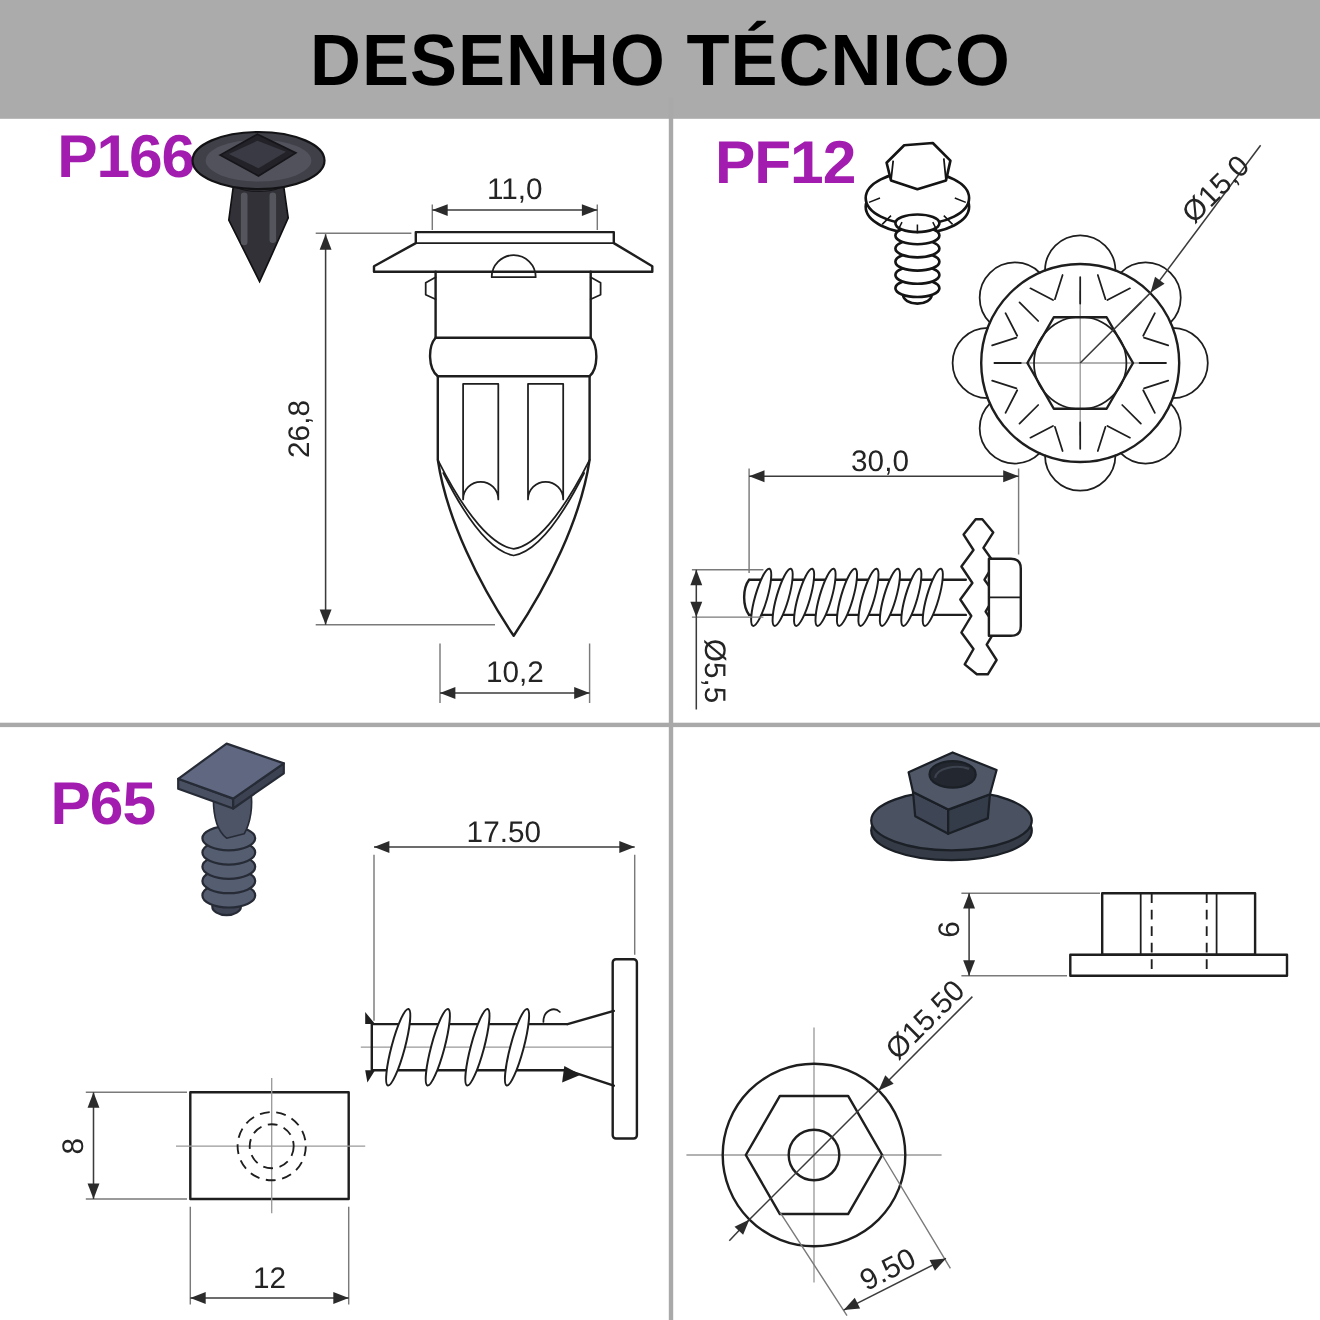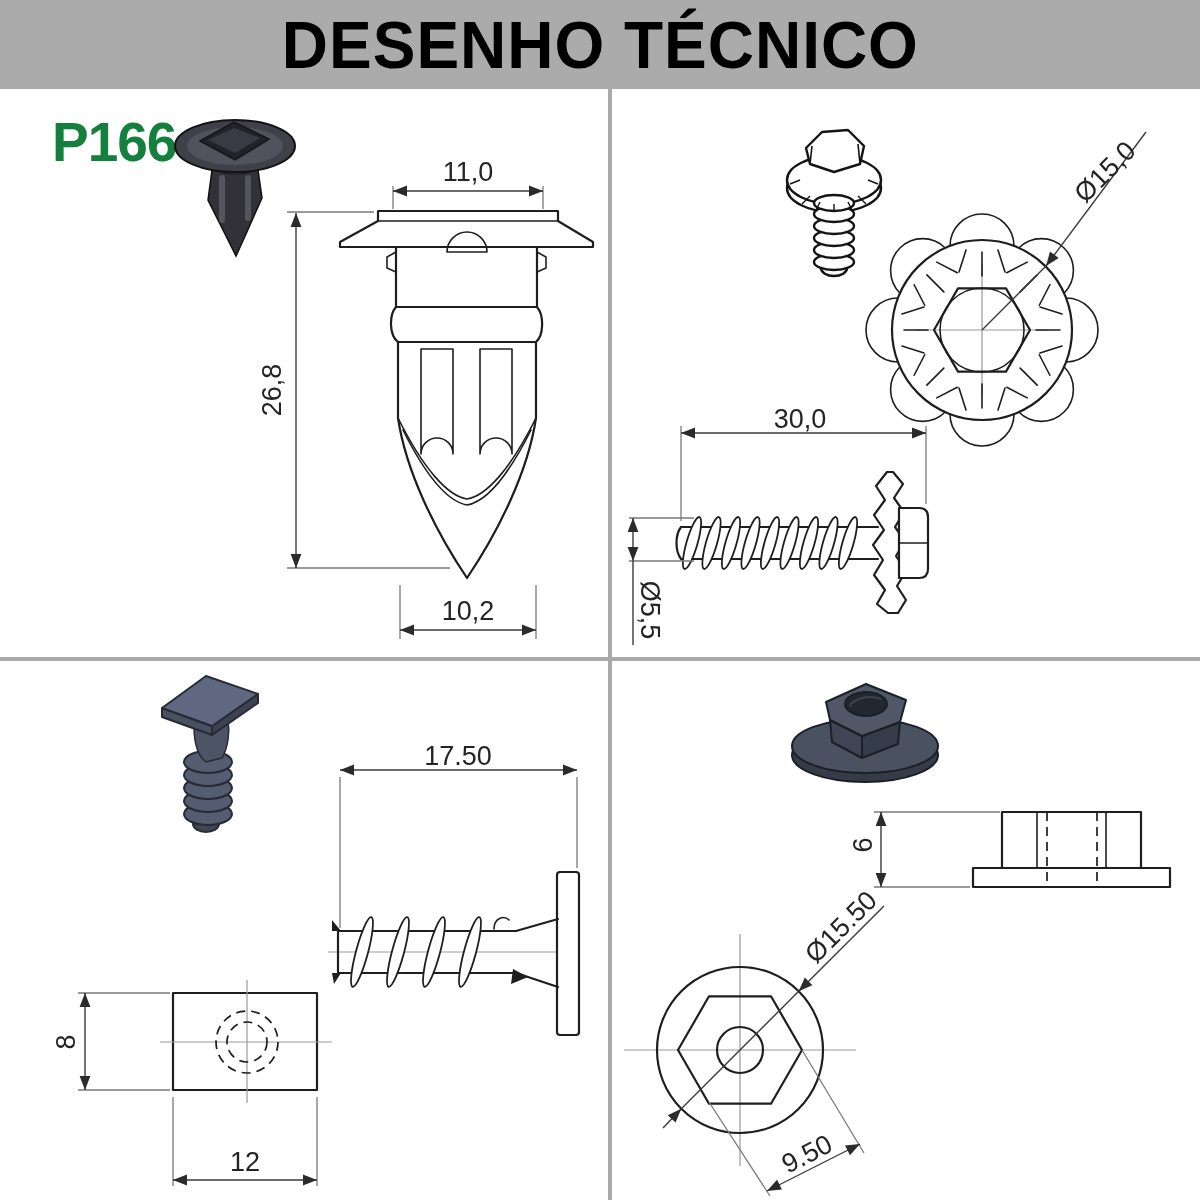--- a/index.html
+++ b/index.html
@@ -1,24 +1,24 @@
 <!DOCTYPE html>
 <html><head>
 <meta charset="utf-8">
 <style>
   html,body{margin:0;padding:0;background:#fff;}
   .page{position:relative;width:1200px;height:1200px;background:#fff;overflow:hidden;
         font-family:"Liberation Sans",sans-serif;}
-  .titlebar{position:absolute;left:0;top:0;width:1200px;height:89px;background:#ababab;
+  .titlebar{position:absolute;left:0;top:0;width:1200px;height:108px;background:#ababab;
             display:flex;align-items:center;justify-content:center;}
   .titlebar h1{margin:0;font-size:66px;font-weight:bold;letter-spacing:1px;color:#000;
                transform:scaleX(.97);white-space:nowrap;}
   .div-v{position:absolute;left:608px;top:89px;width:4px;height:1111px;background:#a9a9a9;}
   .div-h{position:absolute;left:0;top:657px;width:1200px;height:4px;background:#a9a9a9;}
-  .part-label{position:absolute;font-size:55px;font-weight:bold;color:#15803d;letter-spacing:-1px;}
+  .part-label{position:absolute;font-size:55px;font-weight:bold;color:#a21caf;letter-spacing:-1px;}
   .icon{position:absolute;}
   svg.canvas{position:absolute;left:0;top:0;}
   .part{stroke:#1e1e1e;stroke-width:2.2;fill:none;stroke-linejoin:round;stroke-linecap:round;}
   .part-thin{stroke:#1e1e1e;stroke-width:1.6;fill:none;stroke-linejoin:round;stroke-linecap:round;}
   .partfill{stroke:#1e1e1e;stroke-width:2.2;fill:#fff;stroke-linejoin:round;}
   .thread{fill:#fff;stroke:#1e1e1e;stroke-width:1.8;}
   .dim{stroke:#3b3b3b;stroke-width:1.4;fill:none;}
   .ext{stroke:#7a7a7a;stroke-width:1.3;fill:none;}
   .cl{stroke:#999;stroke-width:1.2;fill:none;}
   .dash{stroke:#1e1e1e;stroke-width:1.7;fill:none;stroke-dasharray:9 6;}
@@ -154,20 +154,22 @@
       <path class="dim" d="M681.3,1108.7 L798.7,991.3"></path>
       <line class="dim" x1="884" y1="906" x2="798.7" y2="991.3" marker-end="url(#arr)"></line>
       <text class="dimtext" x="841" y="927" text-anchor="middle" dominant-baseline="central" transform="rotate(-45 841 927)">Ø15.50</text>
       <path class="ext" d="M802,1050 L864,1153 M709,1102 L770,1196"></path>
       <line class="dim" x1="767" y1="1191" x2="860" y2="1144" marker-start="url(#arr)" marker-end="url(#arr)"></line>
       <text class="dimtext" x="807" y="1154" text-anchor="middle" dominant-baseline="central" transform="rotate(-27 807 1154)">9.50</text>
     </g>
   </svg>
 
   <div class="part-label" style="left:52px;top:110px;">P166</div>
+  <div class="part-label" style="left:650px;top:115px;">PF12</div>
+  <div class="part-label" style="left:46px;top:698px;">P65</div>
 
   <div class="icon" style="left:170px;top:108px;">
     <svg width="130" height="150" viewBox="0 0 130 150">
       <path d="M42,62 L38,92 L56,128 L66,148 L76,126 L92,90 L88,62 Z" fill="#313137" stroke="#101012" stroke-width="1.5"></path>
       <path d="M52,70 V112 M78,70 V110" stroke="#55555e" stroke-width="6" stroke-linecap="round" fill="none"></path>
       <ellipse cx="65" cy="56" rx="26" ry="10" fill="#3a3a41" stroke="#17171b"></ellipse>
       <ellipse cx="65" cy="38" rx="60" ry="26" fill="#404049" stroke="#131316" stroke-width="2"></ellipse>
       <ellipse cx="65" cy="38" rx="48" ry="19" fill="#52525c"></ellipse>
       <path d="M30,33 L64,14 L99,31 L65,52 Z" fill="#222228" stroke="#15151a" stroke-width="1.5"></path>
       <path d="M38,32 L64,20 L90,30 L65,45 Z" fill="#3a3a44"></path>

